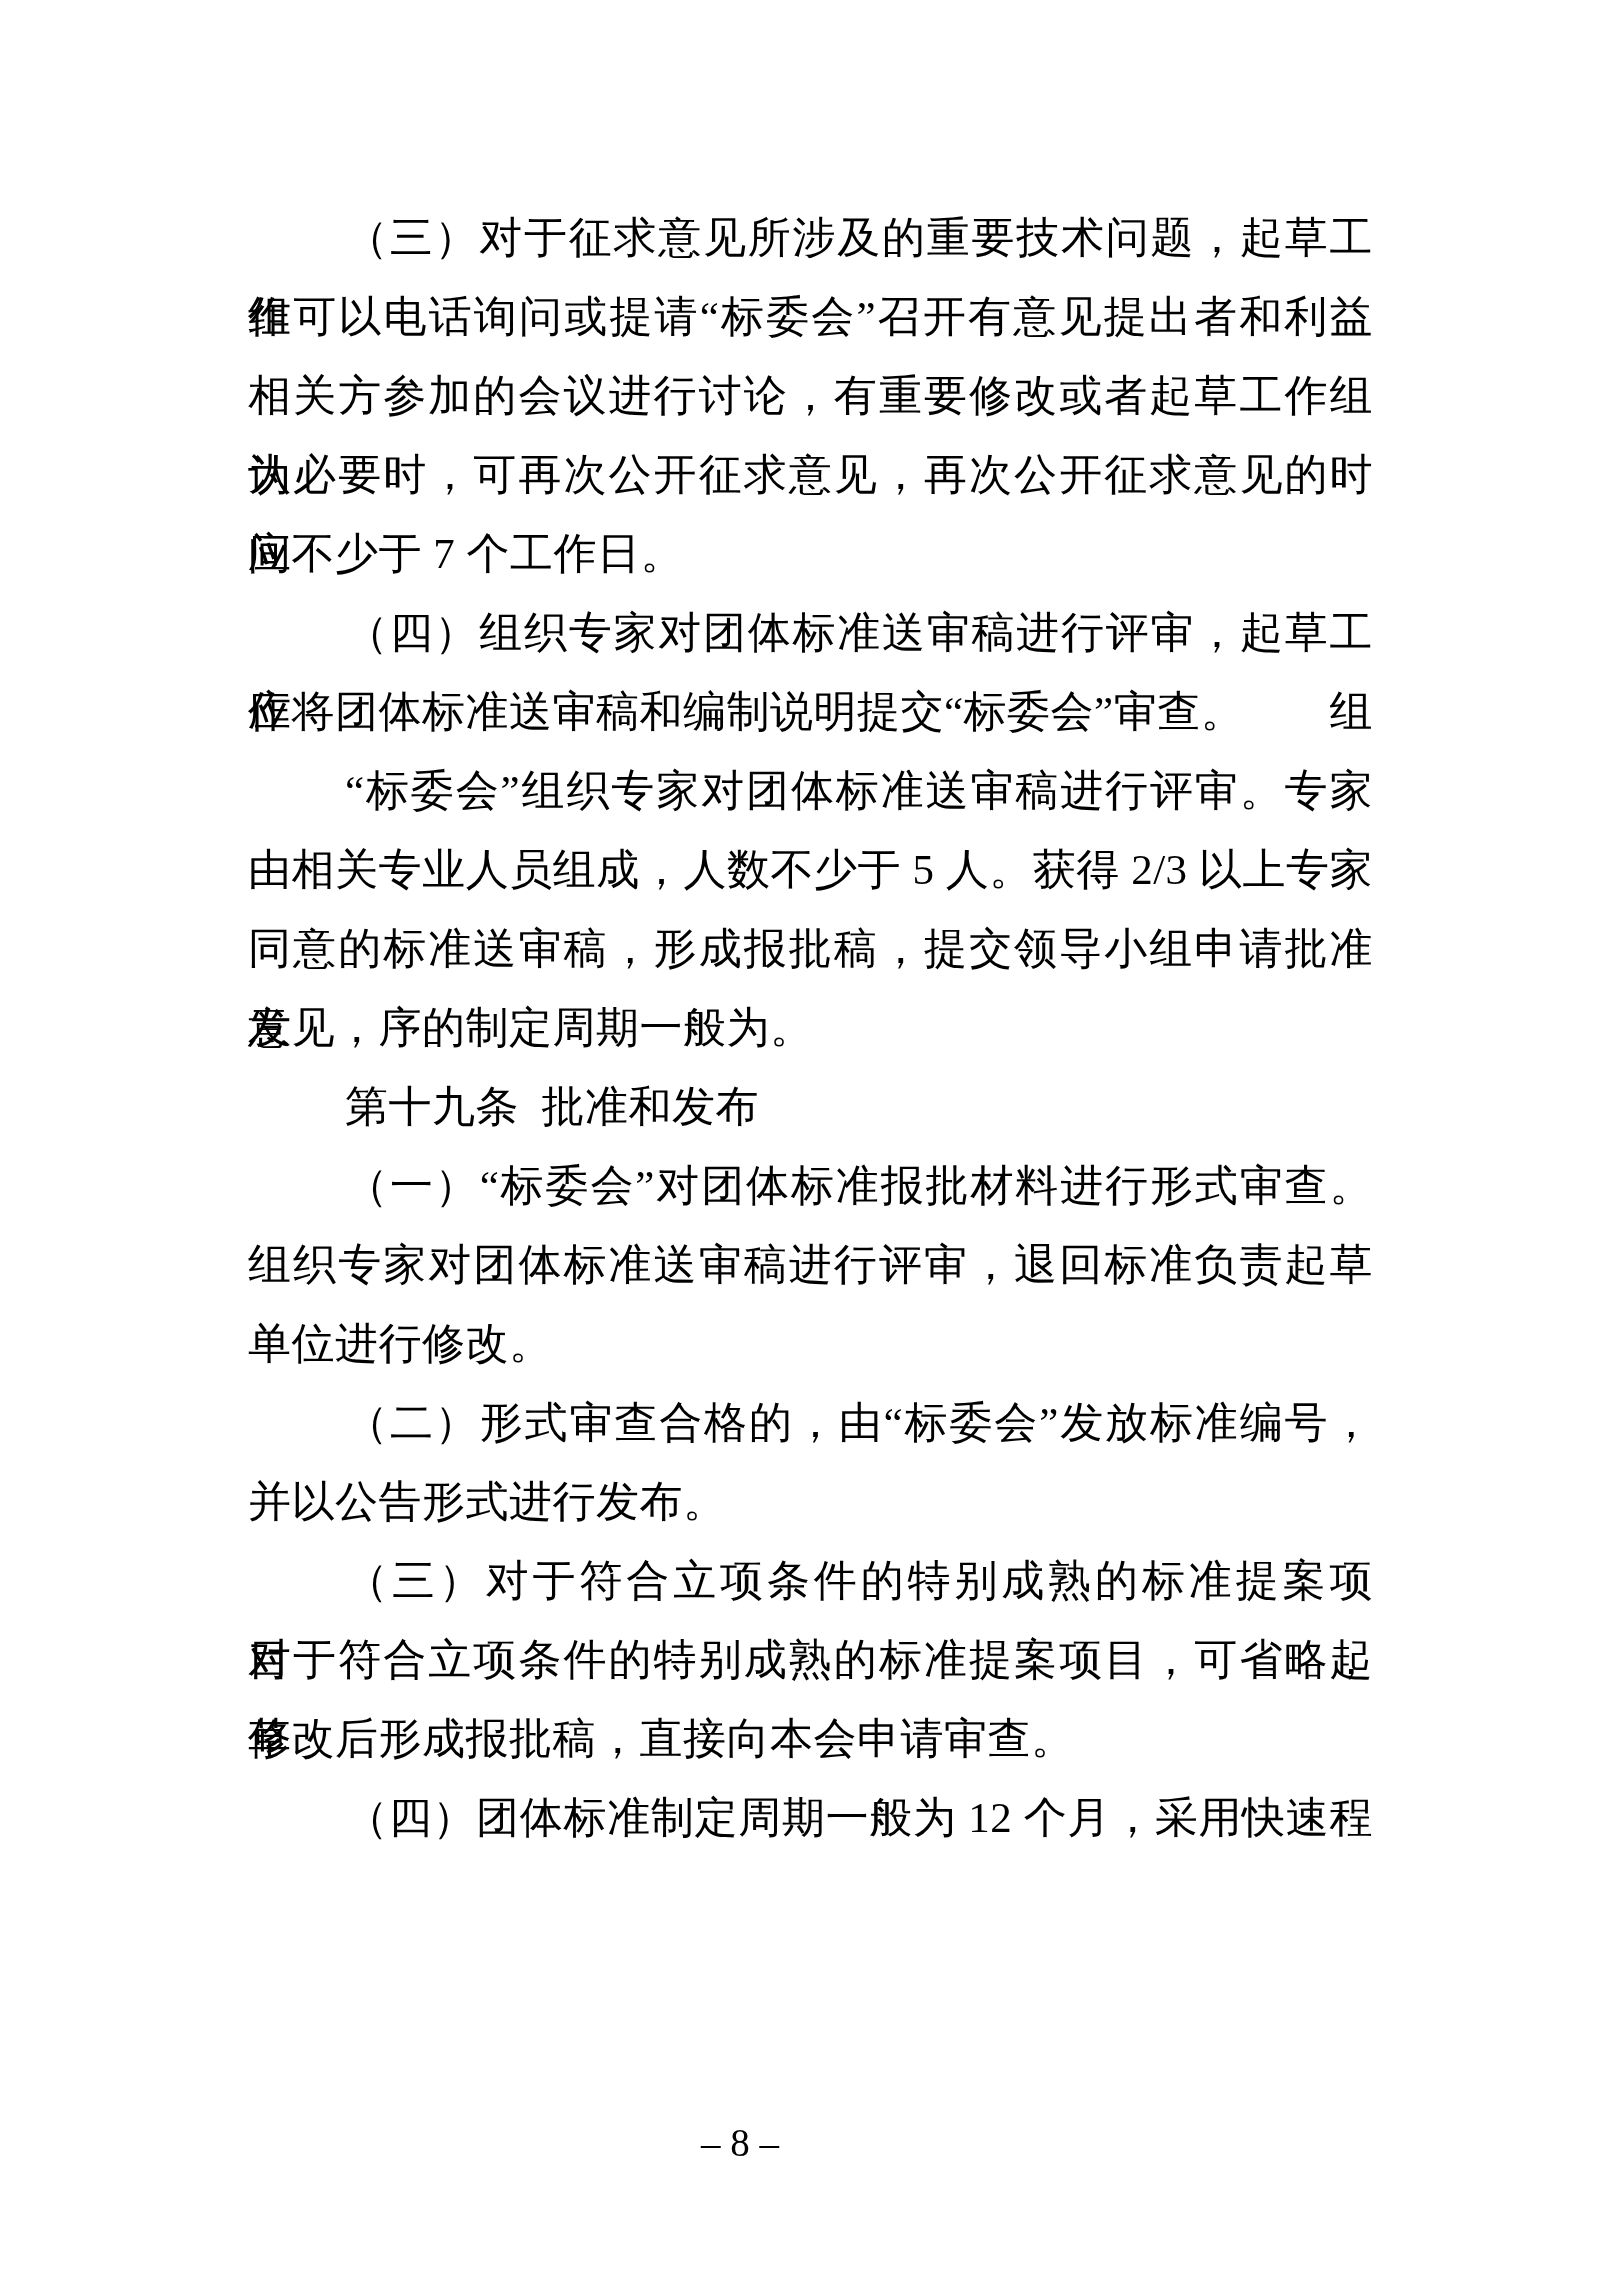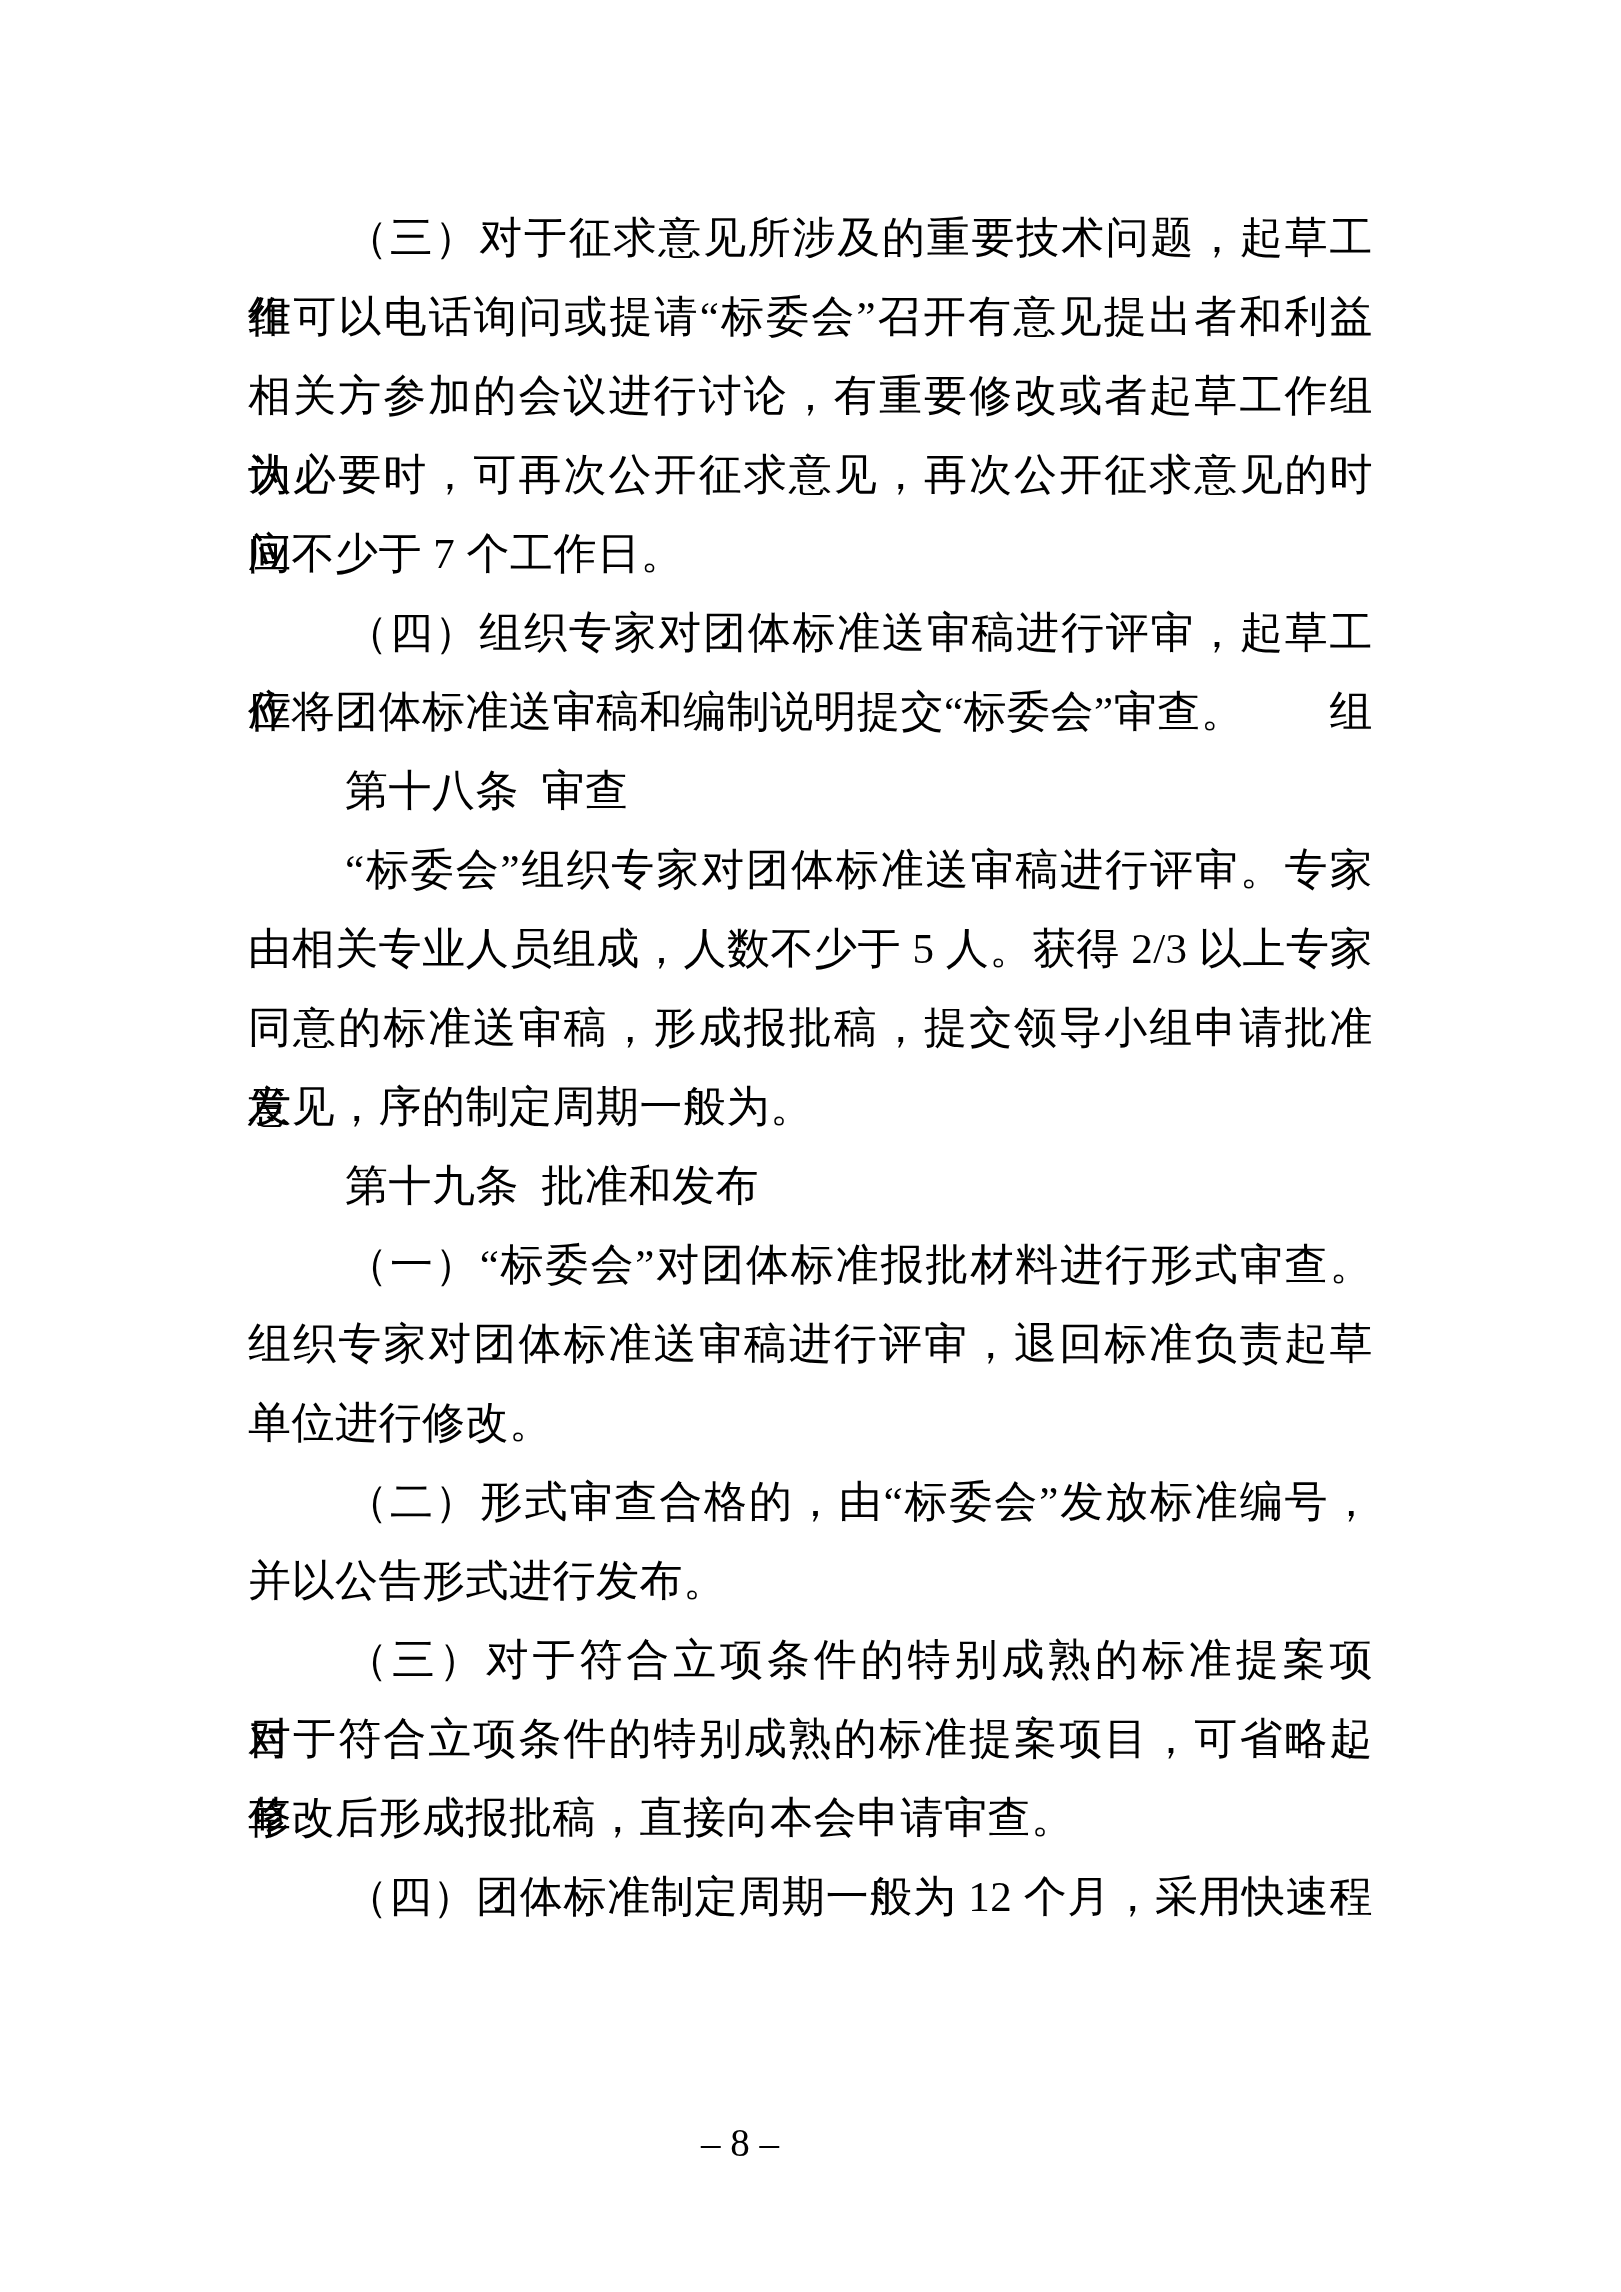--- a/index.html
+++ b/index.html
@@ -52,21 +52,20 @@
 
 <div class="page">
   <div class="text-block">
       <div class="line indent full">（三）对于征求意见所涉及的重要技术问题，起草工作</div>
       <div class="line full">组可以电话询问或提请“标委会”召开有意见提出者和利益</div>
       <div class="line full">相关方参加的会议进行讨论，有重要修改或者起草工作组认</div>
       <div class="line full">为必要时，可再次公开征求意见，再次公开征求意见的时间</div>
       <div class="line">应不少于 7 个工作日。</div>
       <div class="line indent full">（四）组织专家对团体标准送审稿进行评审，起草工作组</div>
       <div class="line">应将团体标准送审稿和编制说明提交“标委会”审查。</div>
-      <div class="line indent">第十八条&nbsp;&nbsp;审查</div>
       <div class="line indent full">“标委会”组织专家对团体标准送审稿进行评审。专家</div>
       <div class="line full">由相关专业人员组成，人数不少于 5 人。获得 2/3 以上专家</div>
       <div class="line full">同意的标准送审稿，形成报批稿，提交领导小组申请批准发</div>
       <div class="line">意见，序的制定周期一般为。</div>
       <div class="line indent">第十九条&nbsp;&nbsp;批准和发布</div>
       <div class="line indent full">（一）“标委会”对团体标准报批材料进行形式审查。</div>
       <div class="line full">组织专家对团体标准送审稿进行评审，退回标准负责起草</div>
       <div class="line">单位进行修改。</div>
       <div class="line indent full">（二）形式审查合格的，由“标委会”发放标准编号，</div>
       <div class="line">并以公告形式进行发布。</div>

